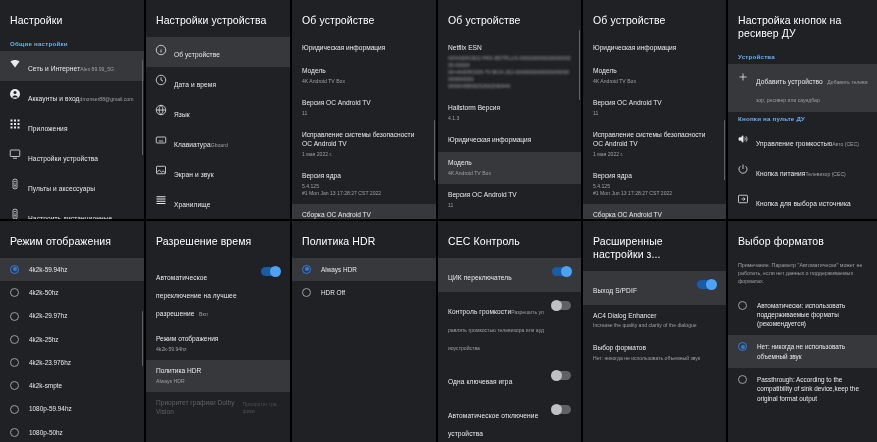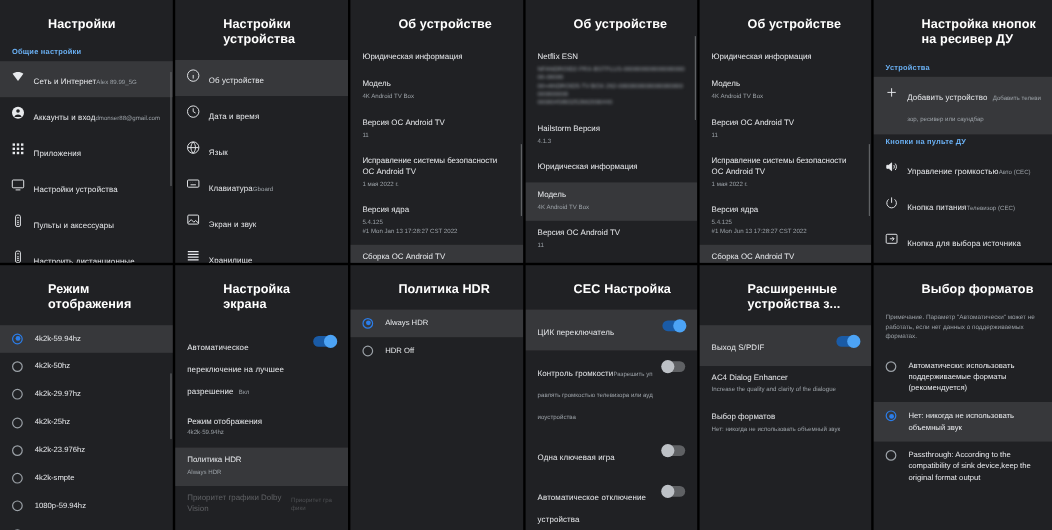--- a/index.html
+++ b/index.html
@@ -18,26 +18,25 @@
     background: #000;
   }
   .panel {
     background: #202124;
     position: relative;
     overflow: hidden;
     color: #e8eaed;
   }
   .ptitle {
     font-size: 10.5px;
-    font-weight: bold;
+    font-weight: normal;
     color: #ffffff;
     padding: 14px 10px 10px 10px;
     line-height: 1.22;
     letter-spacing: .1px;
-    margin-left: 30px;
   }
   .section-label {
     font-size: 6.2px;
     color: #6ab0f3;
     padding: 3px 10px 4px 10px;
     font-weight: bold;
     letter-spacing: .2px;
   }
   
   .row {
@@ -431,21 +430,21 @@
         </div>
         <div class="rad">
           <span class="radio"></span>
           <span class="rlab2">1080p-50hz</span>
         </div>
       </div>
     <div class="sbar" style="top:90px;height:55px;"></div>
   </div>
 
   <div class="panel">
-    <div class="ptitle">Настройка экрана</div>
+    <div class="ptitle">Разрешение время</div>
     <div class="trow">
       <span class="tw">
         <span class="rlabel">Автоматическое переключение на лучшее разрешение</span>
         <span class="rsub">Вкл</span>
       </span>
       <span class="toggle on">
           <span class="knob"></span>
         </span>
     </div>
     <div id="res-items">
@@ -472,21 +471,21 @@
           <span class="rlab2">Always HDR</span>
         </div>
         <div class="rad">
           <span class="radio"></span>
           <span class="rlab2">HDR Off</span>
         </div>
       </div>
   </div>
 
   <div class="panel">
-    <div class="ptitle">CEC Настройка</div>
+    <div class="ptitle">CEC Контроль</div>
     <div id="cec-items">
         <div class="trow sel">
           <span class="tw"><span class="rlabel">ЦИК переключатель</span></span>
           <span class="toggle on">
             <span class="knob"></span>
           </span>
         </div>
         <div class="trow">
           <span class="tw"><span class="rlabel">Контроль громкости</span><span class="rsub">Разрешить управлять громкостью телевизора или аудиоустройства</span></span>
           <span class="toggle">
@@ -502,21 +501,21 @@
         <div class="trow">
           <span class="tw"><span class="rlabel">Автоматическое отключение устройства</span></span>
           <span class="toggle">
             <span class="knob"></span>
           </span>
         </div>
       </div>
   </div>
 
   <div class="panel">
-    <div class="ptitle">Расширенные устройства з...</div>
+    <div class="ptitle">Расширенные настройки з...</div>
     <div class="trow sel">
       <span class="tw">
         <span class="rlabel">Выход S/PDIF</span>
       </span>
       <span class="toggle on">
           <span class="knob"></span>
         </span>
     </div>
     <div id="sound-items">
         <div class="irow" style="">

